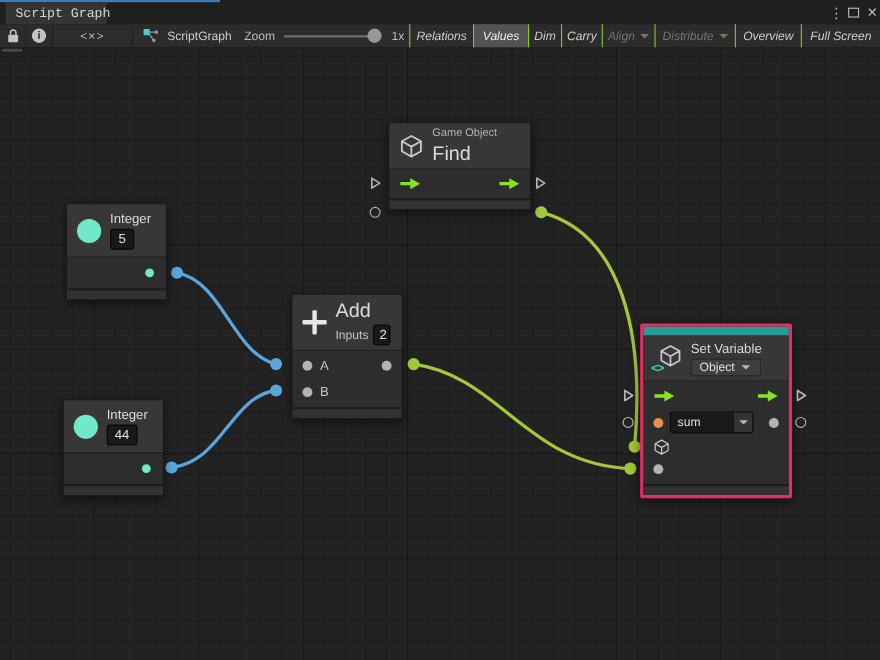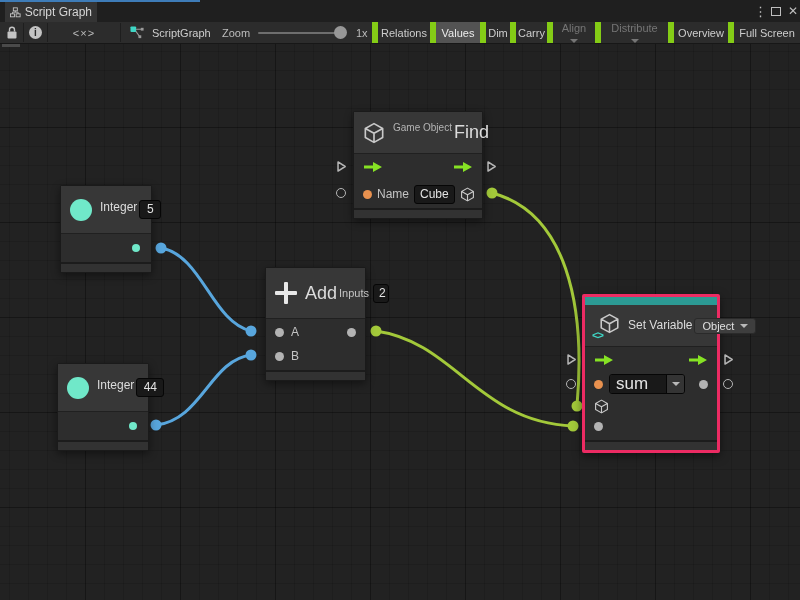--- a/index.html
+++ b/index.html
@@ -8,21 +8,21 @@
   }
   *{margin:0;padding:0;box-sizing:border-box;}
   html,body{width:800px;height:600px;overflow:hidden;background:#191919;
     font-family:"Liberation Sans",sans-serif;-webkit-font-smoothing:antialiased;}
   .app{position:relative;width:800px;height:600px;}
 
   
   .titlebar{position:absolute;left:0;top:0;width:800px;height:22px;background:#1f1f1f;z-index:10;}
   .focus-line{position:absolute;left:0;top:0;width:200px;height:2px;background:#3e7cb8;}
   .tab{position:absolute;left:5px;top:2px;width:92px;height:20px;background:#343434;
-    display:flex;align-items:center;gap:4px;padding:0 5px;color:#d6d6d6;font-size:12px;white-space:nowrap;}
+    display:flex;align-items:center;gap:4px;padding:0 5px;color:#d6d6d6;font-size:12px;white-space:nowrap;font-family:Liberation Mono, monospace;}
   .win-icons{position:absolute;right:2px;top:0;height:22px;display:flex;align-items:center;gap:7px;color:#bfbfbf;}
   .win-icons .more{font-size:13px;width:10px;text-align:center;}
   .win-icons .maxbox{width:10px;height:9px;border:1.5px solid #bfbfbf;display:inline-block;}
   .win-icons .close{font-size:12px;}
 
   
   .toolbar{position:absolute;left:0;top:22px;width:800px;height:22px;background:#2c2c2c;
     border-bottom:1px solid #171717;z-index:10;color:#c9c9c9;font-size:11px;}
   .tbtn{position:absolute;top:0;height:21px;display:flex;align-items:center;justify-content:center;gap:4px;}
   .sep{position:absolute;top:1px;height:19px;width:1px;background:#1e1e1e;}
@@ -31,23 +31,23 @@
     font-weight:bold;font-size:10px;line-height:13px;text-align:center;}
   .code-toggle{color:#bdbdbd;font-size:11px;letter-spacing:1px;}
   .graph-label{position:absolute;left:152px;top:0;height:21px;display:flex;align-items:center;color:#cecece;}
   .graph-icon{position:absolute;left:130px;top:3px;}
   .zoom-label{position:absolute;left:222px;top:0;height:21px;display:flex;align-items:center;color:#bdbdbd;}
   .slider-track{position:absolute;left:258px;top:10px;width:86px;height:2px;background:#6e6e6e;border-radius:1px;}
   .slider-handle{position:absolute;left:334px;top:4px;width:13px;height:13px;border-radius:50%;background:#979797;}
   .zoom-value{position:absolute;left:356px;top:0;height:21px;display:flex;align-items:center;color:#bdbdbd;}
   .right-btns{position:absolute;left:372px;top:0;height:21px;display:flex;}
   .rbtn{height:21px;display:flex;align-items:center;justify-content:center;gap:5px;
-    border-left:6px solid #84cc16;color:#cdcdcd;}
+    border-left:1px solid #84cc16;color:#cdcdcd;font-style:italic;}
   .rbtn.active{background:#535353;color:#ececec;}
-  .rbtn.disabled{color:#757575;flex-direction:column;}
+  .rbtn.disabled{color:#757575;}
   .caret{width:0;height:0;border-left:4px solid transparent;border-right:4px solid transparent;
     border-top:4px solid currentColor;display:inline-block;}
 
   
   .canvas{position:absolute;left:0;top:44px;width:800px;height:556px;background-color:#222222;
     background-image:
       linear-gradient(rgba(0,0,0,0.28) 1px,transparent 1px),
       linear-gradient(90deg,rgba(0,0,0,0.28) 1px,transparent 1px),
       linear-gradient(rgba(0,0,0,0.12) 1px,transparent 1px),
       linear-gradient(90deg,rgba(0,0,0,0.12) 1px,transparent 1px);
@@ -59,21 +59,21 @@
   .wire{fill:none;stroke-width:3;}
   .wire.blue{stroke:var(--wire-blue);}
   .wire.green{stroke:var(--wire-green);}
   .wdot.blue{fill:var(--wire-blue);}
   .wdot.green{fill:var(--wire-green);}
 
   
   .node{position:absolute;background:#2d2d2d;border:1px solid #1a1a1a;border-radius:2px;
     box-shadow:0 3px 8px rgba(0,0,0,.45);color:#d5d5d5;z-index:2;}
   .nhead{background:#373737;display:flex;align-items:center;gap:8px;padding:0 9px;border-bottom:1px solid #202020;}
-  .hcol{display:flex;flex-direction:row;justify-content:center;gap:2px;}
+  .hcol{display:flex;flex-direction:column;justify-content:center;gap:2px;}
   .ntitle{font-size:12px;color:#dcdcdc;white-space:nowrap;}
   .nsuper{font-size:10px;color:#b4b4b4;white-space:nowrap;}
   .nrow{display:flex;align-items:center;gap:7px;padding:0 9px;}
   .nfoot{height:10px;background:#323232;border-top:2px solid #1c1c1c;}
   .vbox{background:#191919;border:1px solid #060606;border-radius:3px;color:#e2e2e2;
     font-size:12px;padding:0 5px;line-height:17px;display:inline-block;}
   .dot{width:9px;height:9px;border-radius:50%;display:inline-block;flex:none;}
   .dot.gray{background:#b3b3b3;}
   .dot.orange{background:var(--port-orange);}
   .dot.teal{background:var(--type-teal);width:8px;height:8px;}
@@ -92,21 +92,21 @@
     border-radius:2px;z-index:2;box-shadow:0 3px 10px rgba(0,0,0,.5);}
   .sv-node{position:relative;width:132px;background:#2d2d2d;color:#d5d5d5;}
   .kindbar{height:8px;background:var(--kind-teal);}
   .sv-icon{position:relative;width:26px;height:25px;flex:none;}
   .sv-icon .cube{position:absolute;right:0;top:0;}
   .sv-icon .vs{position:absolute;left:-2px;bottom:-3px;color:#3fd6c5;font-size:11px;font-weight:bold;letter-spacing:-1px;}
   .dropdown{display:flex;align-items:center;gap:6px;background:#3e3e3e;border:1px solid #2a2a2a;
     border-radius:3px;padding:1px 7px;font-size:11px;color:#e0e0e0;}
   .dropdown .caret{color:#b9b9b9;}
   .combo{display:flex;align-items:stretch;height:20px;border:1px solid #060606;border-radius:3px;overflow:hidden;}
-  .combo .val{background:#191919;color:#e2e2e2;font-size:17px;padding:1px 6px;width:56px;display:flex;align-items:center;}
+  .combo .val{background:#191919;color:#e2e2e2;font-size:11px;padding:1px 6px;width:56px;display:flex;align-items:center;}
   .combo .btn{width:18px;background:#343434;border-left:1px solid #060606;display:flex;align-items:center;justify-content:center;}
   .combo .btn .caret{color:#b9b9b9;}
 
   
   .ind{position:absolute;z-index:3;display:flex;align-items:center;justify-content:center;}
   .circ{width:10px;height:10px;border-radius:50%;border:1.5px solid #b5b5b5;}
 </style>
 </head>
 <body>
 
@@ -247,28 +247,20 @@
       </div>
     </div>
     <div class="nrow" style="height:26px">
       <svg class="flow-arrow" width="20" height="12">
           <use href="#icon-arrow"></use>
         </svg>
       <svg class="flow-arrow spacer" width="20" height="12">
           <use href="#icon-arrow"></use>
         </svg>
     </div>
-    <div class="nrow" style="height:28px;gap:5px">
-      <span class="dot orange"></span>
-      <span class="inline-label">Name</span>
-      <span class="vbox">Cube</span>
-      <svg class="cube spacer" width="15" height="15">
-          <use href="#icon-cube"></use>
-        </svg>
-    </div>
     <div class="nfoot"></div>
   </div>
 
   <div class="node" style="left:265px;top:267px;width:101px">
     <div class="nhead" style="height:51px">
       <span class="plus"></span>
       <div class="hcol">
         <span class="ntitle" style="font-size:18px">Add</span>
         <span style="display:flex;align-items:center;gap:4px">
           <span class="inline-label" style="font-size:11px">Inputs</span>

